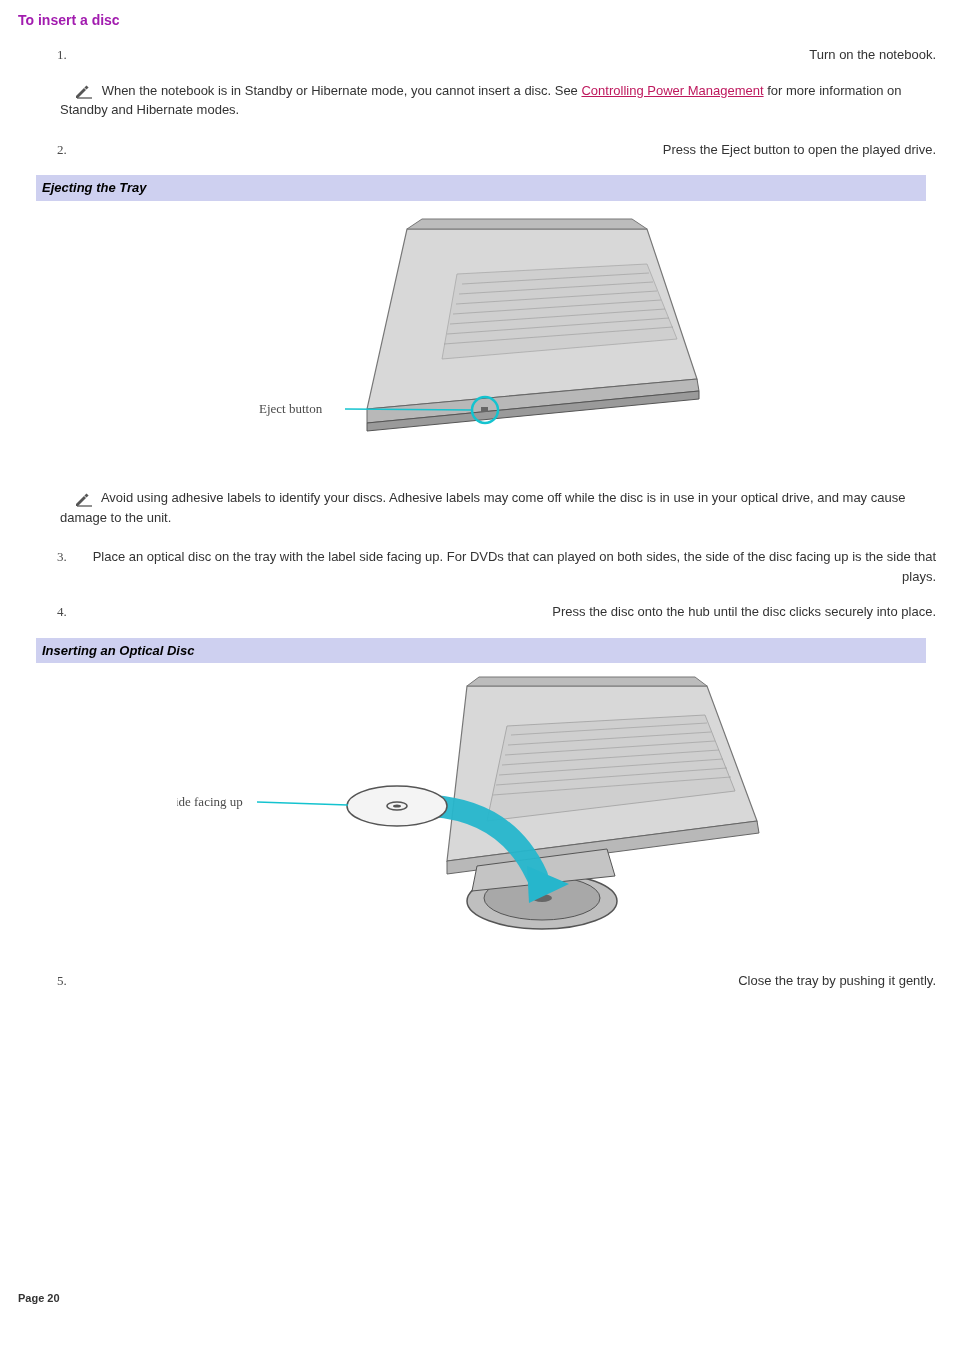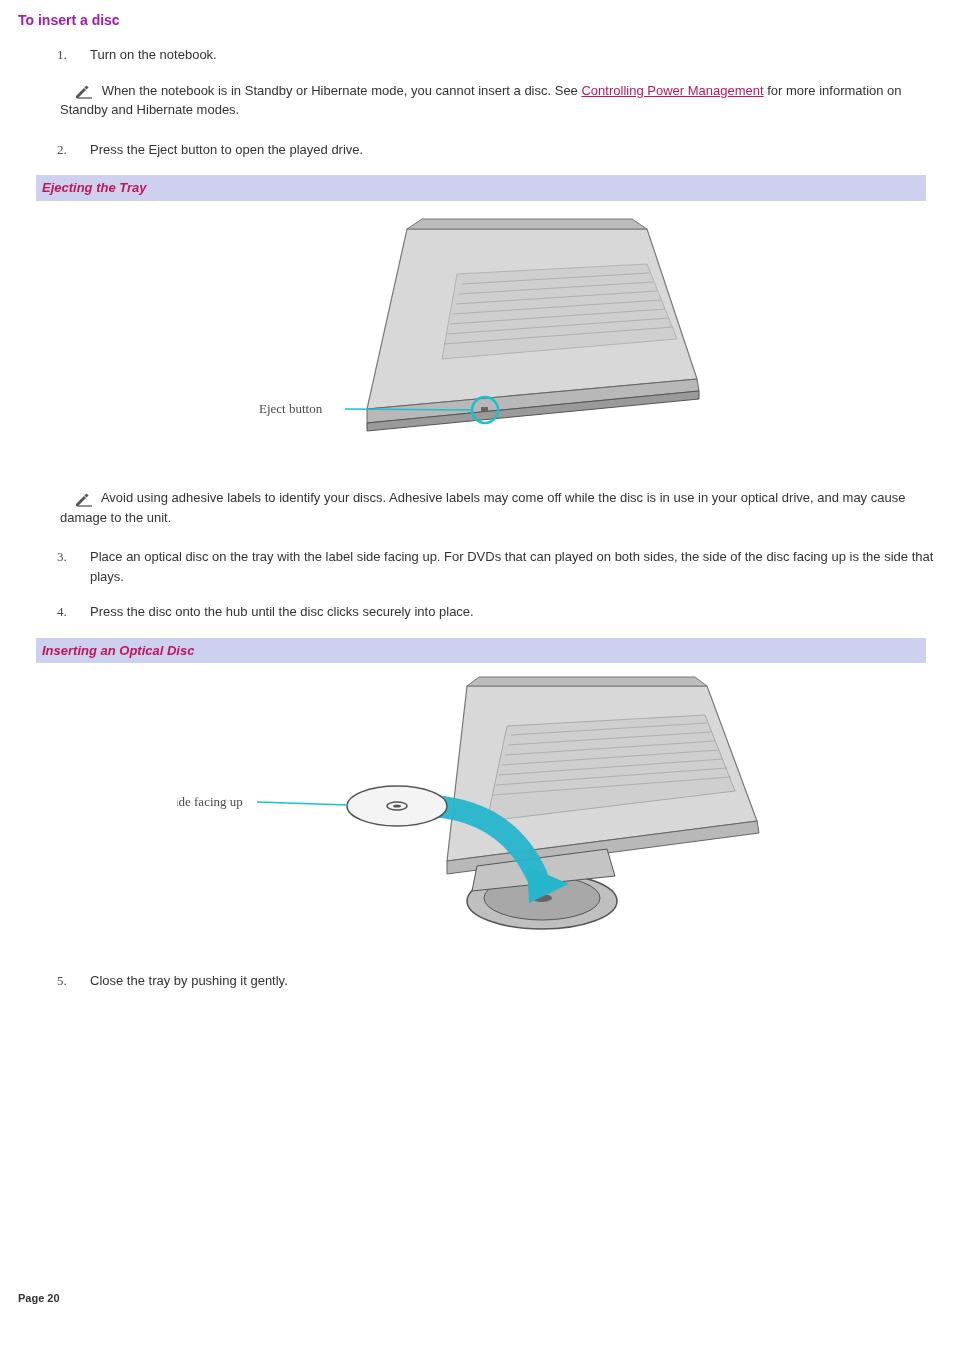--- a/index.html
+++ b/index.html
@@ -26,21 +26,22 @@
     font-family: "Times New Roman", serif;
     font-size: 13px;
     color: #4a4a4a;
     margin-bottom: 16px;
   }
   ol li .body {
     font-family: Verdana, Geneva, sans-serif;
     font-size: 13px;
     color: #333;
     display: block;
-    margin-left: 20px;
+    margin-left: 12px;
+    text-align: right;
   }
   .note-block {
     margin-left: 42px;
     margin-right: 10px;
     margin-bottom: 20px;
     font-family: Verdana, Geneva, sans-serif;
     font-size: 13px;
     color: #333;
   }
   .note-icon {
@@ -50,21 +51,21 @@
     height: 16px;
     margin-right: 2px;
     margin-left: 14px;
   }
   .link {
     color: #be185d;
     text-decoration: underline;
   }
   .banner {
     background: #ced0f0;
-    color: #be185d;
+    color: #000000;
     font-weight: bold;
     font-style: italic;
     font-size: 13px;
     padding: 3px 6px;
     margin: 6px 0 8px 0;
     border-left: 18px solid #fff;
     border-right: 10px solid #fff;
     box-sizing: border-box;
   }
   .figure {

